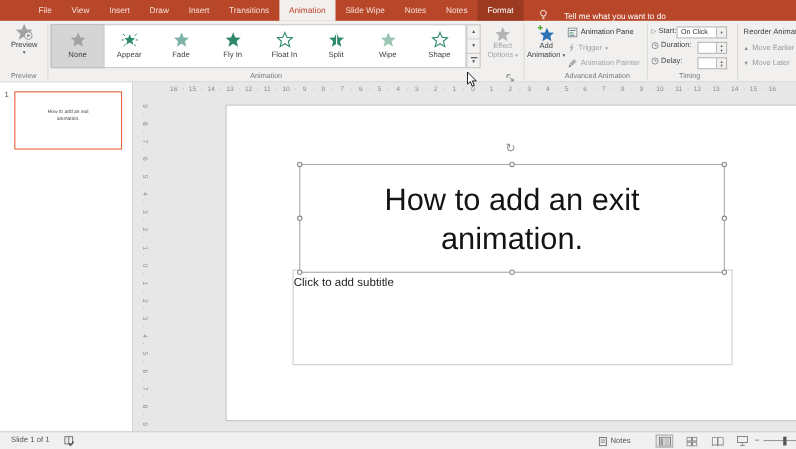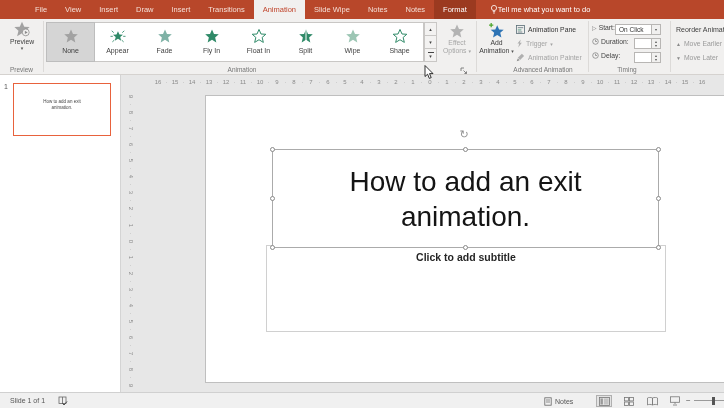--- a/index.html
+++ b/index.html
@@ -6,21 +6,21 @@
   html,body { width:724px; height:408px; overflow:hidden; }
   body { font-family:"Liberation Sans", sans-serif; }
   .app { position:relative; width:724px; height:408px; overflow:hidden; background:#e7e7e7; }
 
   
   .tabbar { position:absolute; left:0; top:0; width:724px; height:19px;
             background:var(--ribbon-red,#b8472a); display:flex; align-items:stretch; padding-left:26px; }
   .tab { font-size:7.5px; line-height:19px; padding:0 9px; color:#f4ded6; white-space:nowrap; }
   .tab.active { background:#f1f0ef; color:var(--active-tab-text,#c0452c); }
   .tab.contextual { background:var(--contextual-tab-red,#9b3a20); color:#fff; }
-  .tellme { display:flex; align-items:center; gap:0; margin-left:14px; color:#ffffff; font-size:7.5px; }
+  .tellme { display:flex; align-items:flex-end; gap:15px; margin-left:14px; color:#ffffff; font-size:7.5px; }
 
   
   .ribbon { position:absolute; left:0; top:19px; width:724px; height:56px; background:#f1f0ef;
             border-bottom:1px solid #d5d2cf; }
   .vsep { position:absolute; top:2px; height:51px; width:1px; background:#dcdad8; }
   .grplabel { position:absolute; top:47px; font-size:6.5px; color:var(--group-label-text,#767676); text-align:center; }
   .bigbtn { position:absolute; top:1px; height:45px; display:flex; flex-direction:column; align-items:center; }
   .bigbtn .bl { font-size:6.8px; color:#3d3d3d; line-height:8px; white-space:nowrap; }
   .bigbtn .caret { font-size:5px; color:#555; line-height:5px; }
   .bigbtn.disabled .bl, .bigbtn.disabled .caret { color:var(--disabled-text,#a6a6a6); }
@@ -63,21 +63,21 @@
             font-size:6px; color:#8a8a8a; overflow:hidden; }
   .hruler .num { width:12px; text-align:center; }
   .hruler .tick { width:5px; text-align:center; color:#9a9a9a; }
   .vruler { position:absolute; left:124px; top:16px; width:13px; height:300px; display:flex; flex-direction:column;
             align-items:center; font-size:6px; color:#8a8a8a; overflow:hidden; }
   .vruler .num { height:11px; line-height:11px; transform:rotate(90deg); }
   .vruler .tick { height:5.2px; line-height:5px; color:#9a9a9a; }
 
   .slide { position:absolute; left:205px; top:20px; width:540px; height:288px; background:#fff; border:1px solid #bfbfbf; }
   .subtitlebox { position:absolute; left:60px; top:149px; width:400px; height:87px; border:1px solid #d0d0d0; background:#fff; }
-  .subtext { text-align:center; margin-top:5px; font-size:10.5px; font-weight:700; color:#262626; }
+  .subtext { margin-top:5px; font-size:10.5px; font-weight:400; color:#262626; }
   .titlebox { position:absolute; left:66px; top:53px; width:387px; height:99px; border:1px solid #ababab; background:#fff;
               display:flex; align-items:center; justify-content:center; }
   .titletext { text-align:center; font-size:28px; line-height:35px; color:#141414; }
   .h { position:absolute; width:5px; height:5px; background:#fff; border:1px solid #8a8a8a; border-radius:50%; }
   .h.tl{left:-3px;top:-3px} .h.tm{left:calc(50% - 3px);top:-3px} .h.tr{right:-3px;top:-3px}
   .h.ml{left:-3px;top:calc(50% - 3px)} .h.mr{right:-3px;top:calc(50% - 3px)}
   .h.bl{left:-3px;bottom:-3px} .h.bm{left:calc(50% - 3px);bottom:-3px} .h.br{right:-3px;bottom:-3px}
   .rot { position:absolute; top:-22px; left:calc(50% - 6px); font-size:11px; color:#8f8f8f; }
 
   

